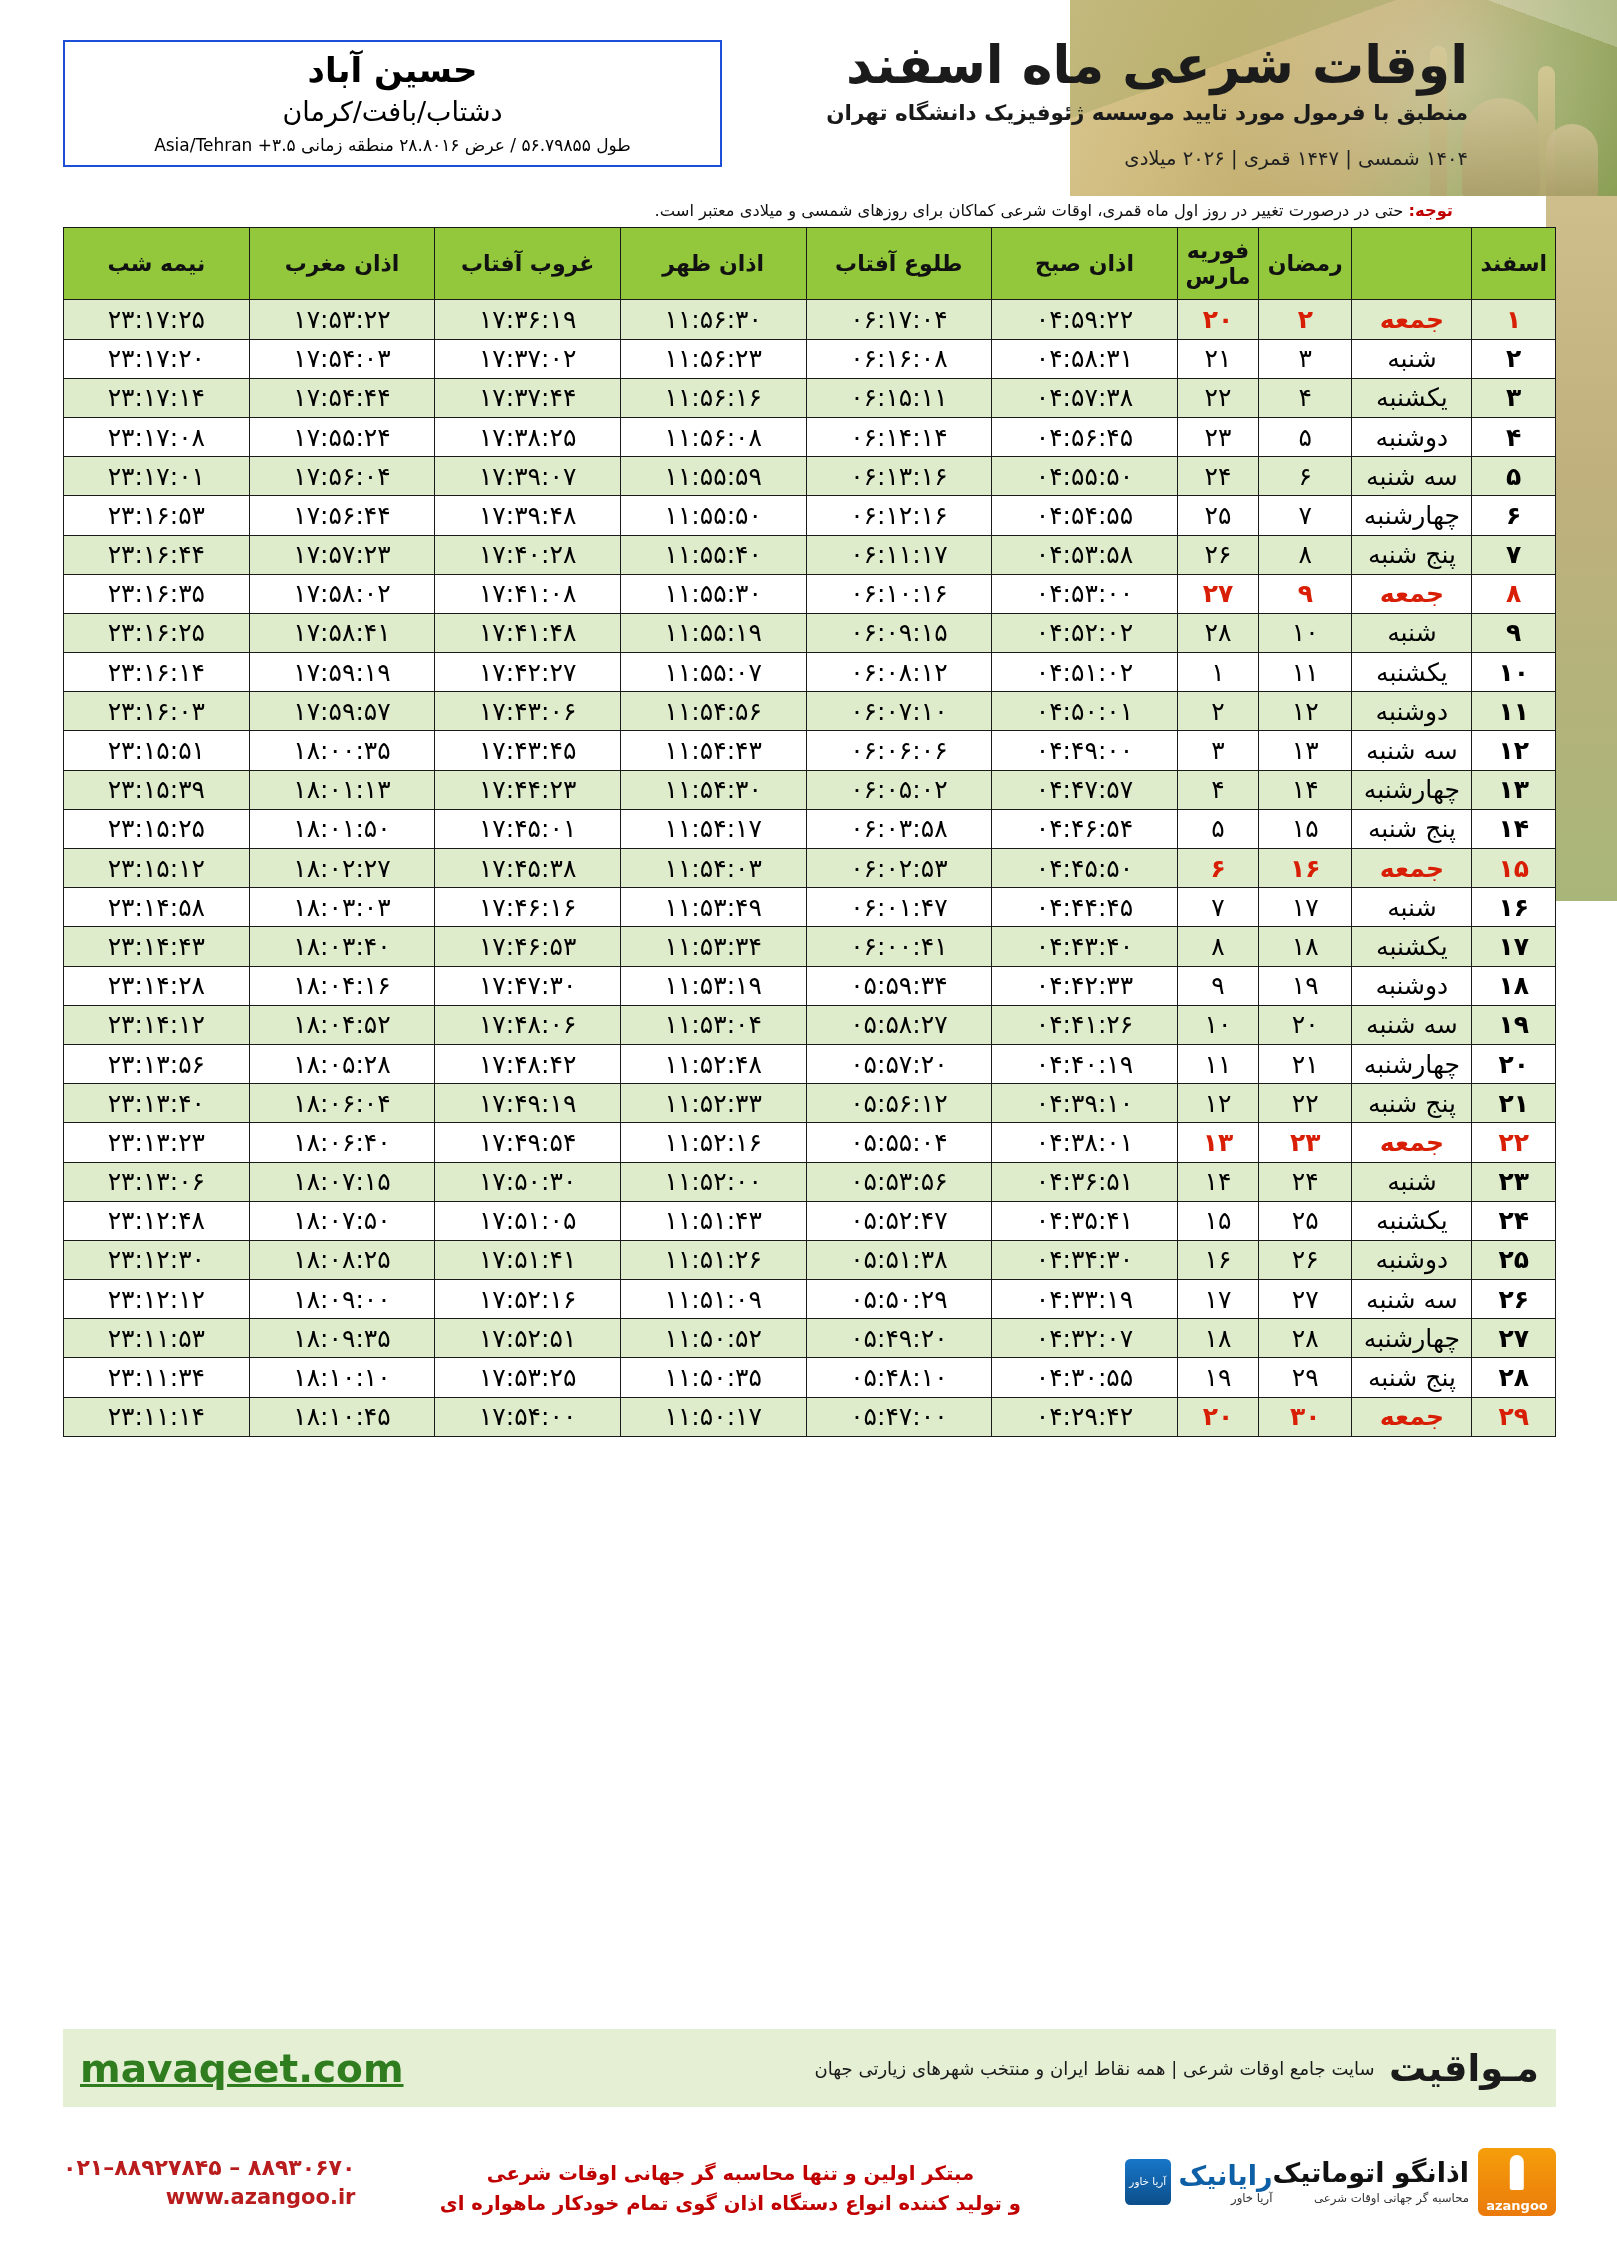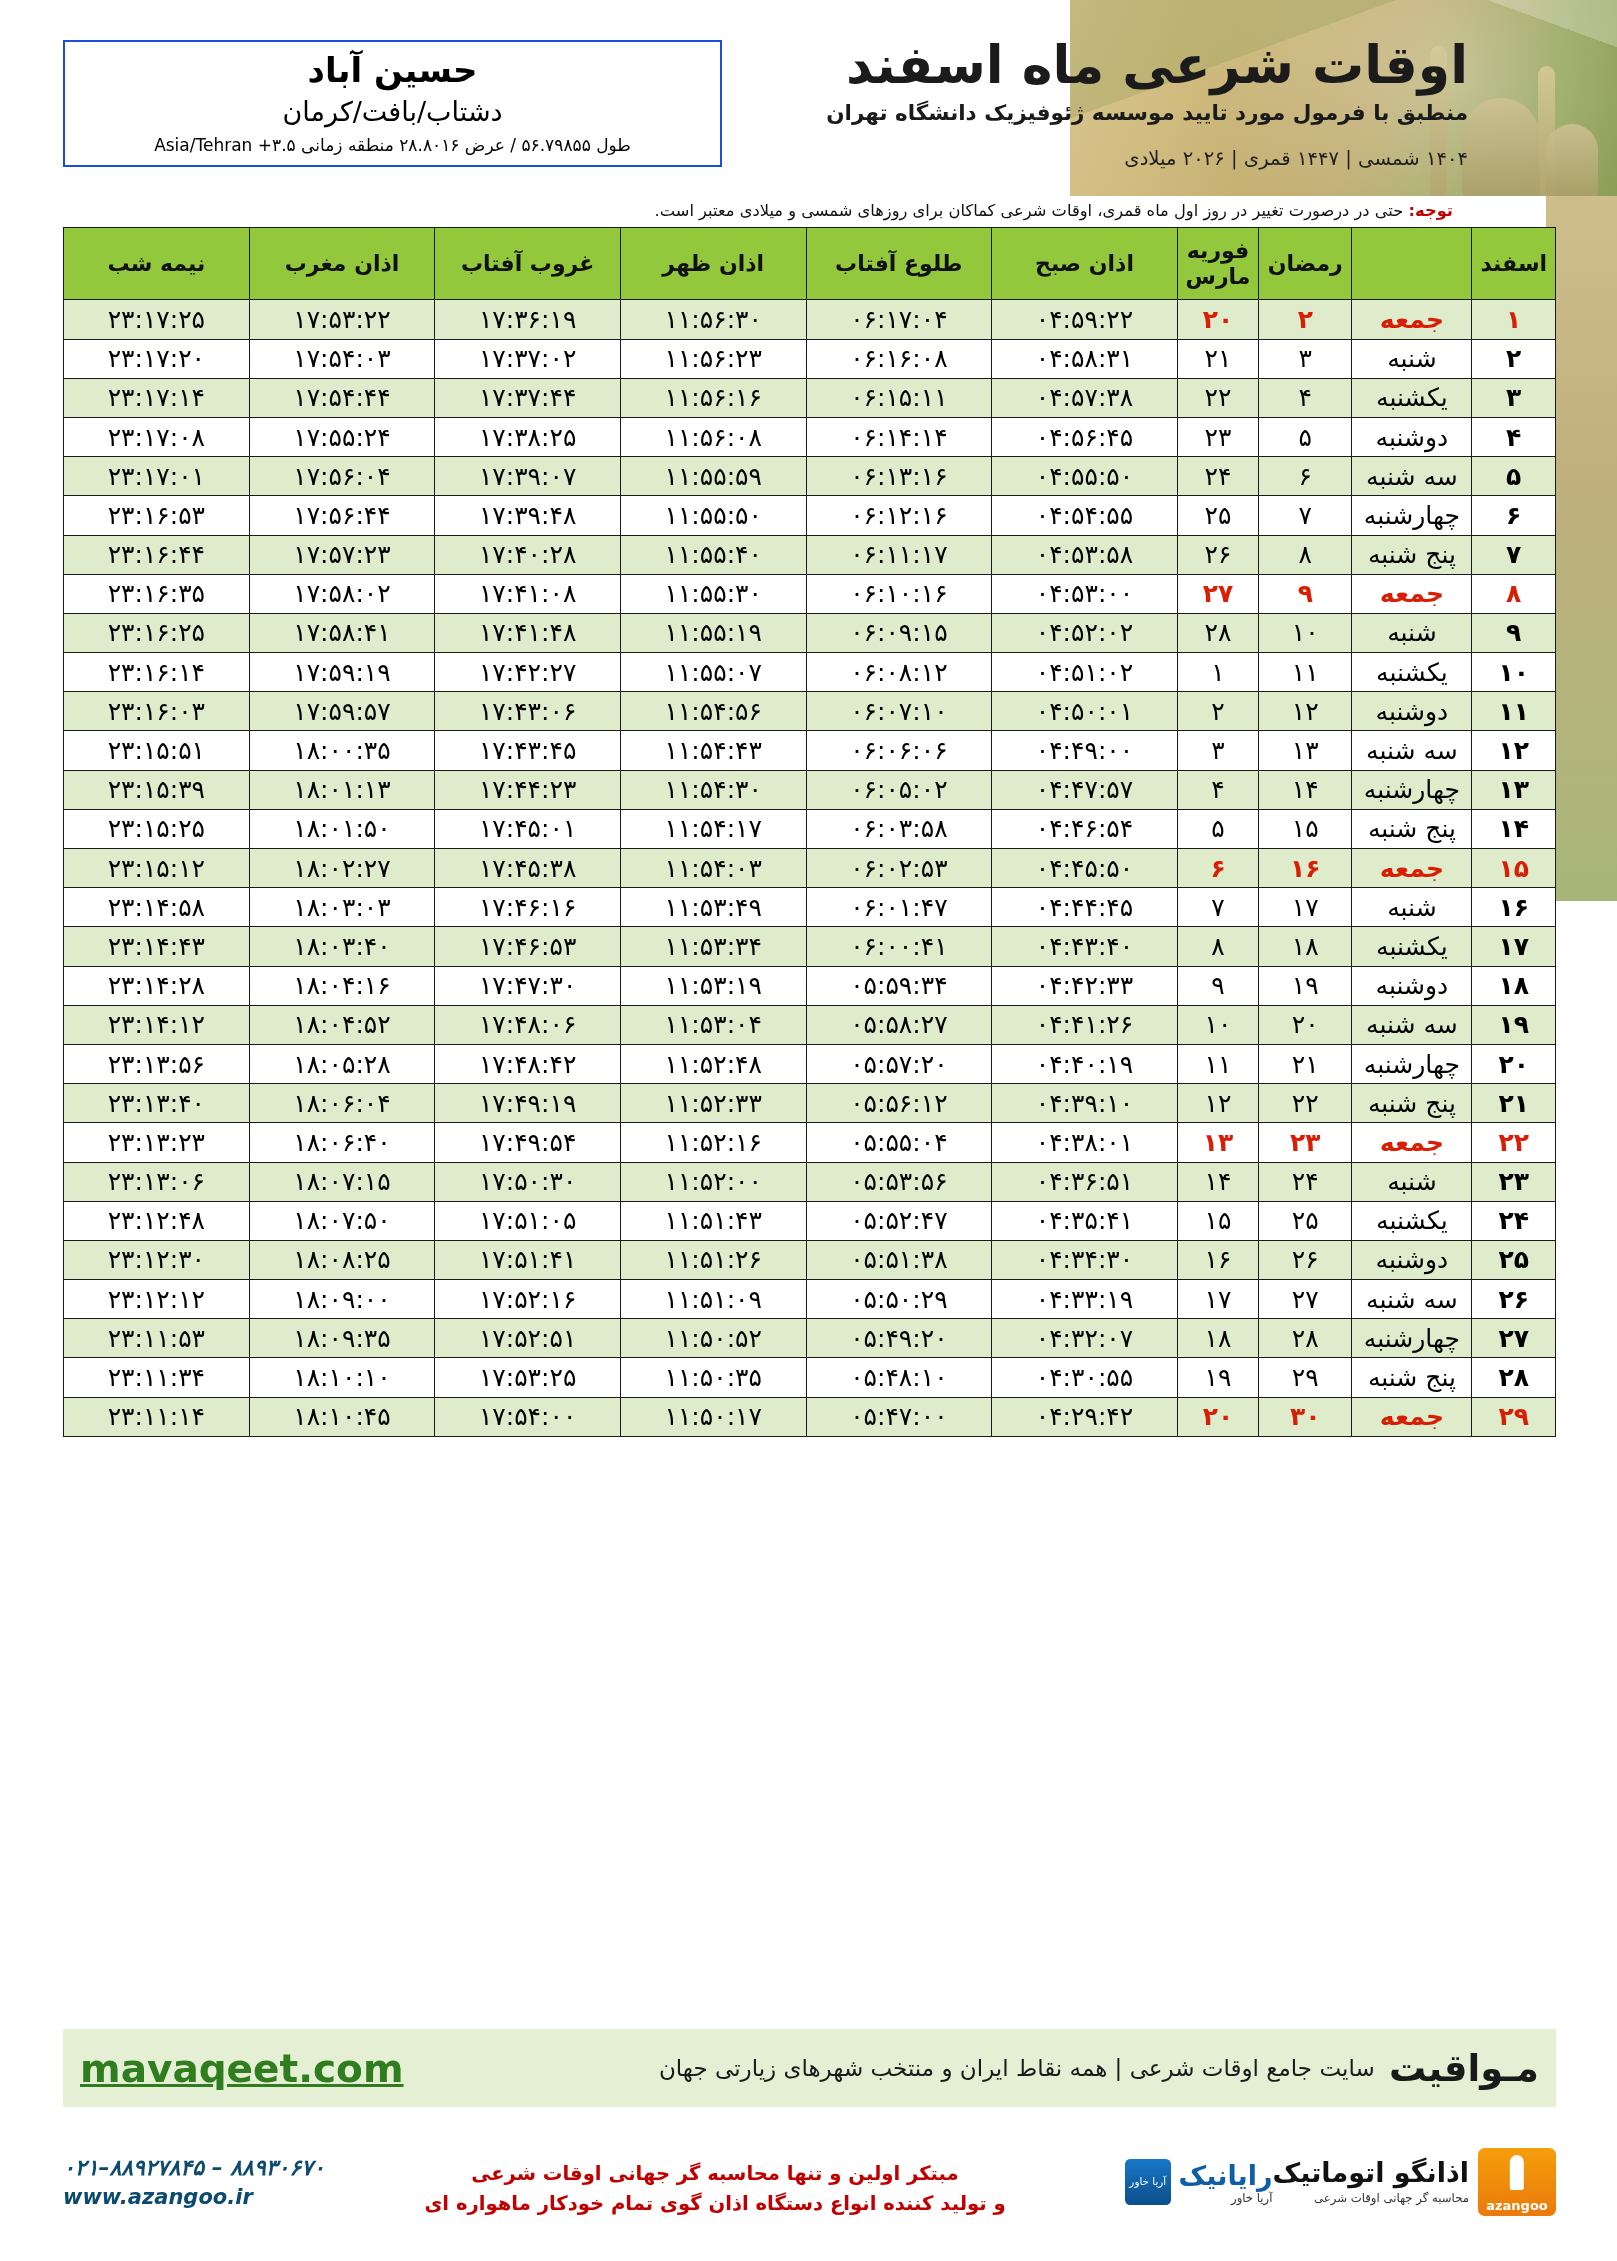--- a/index.html
+++ b/index.html
@@ -152,21 +152,21 @@
     width: 1493px; height: 78px;
     background: #e4efd4;
     border: 0;
     display: flex;
     align-items: center;
     justify-content: space-between;
     padding: 0 17px;
   }
   .footer-right { display:flex; align-items:center; gap:14.4px; direction: rtl;}
   .brand-fa { font-size: 37px; font-weight: bold; color: #1a1a1a; letter-spacing: -0.7px;}
-  .brand-tag { font-size: 23px; color: #1a1a1a; }
+  .brand-tag { font-size: 18px; color: #1a1a1a; }
   .site-url { font-size: 39px; font-weight: bold; color: #2f7d1f; font-family:"DejaVu Sans", sans-serif;}
 
   .footer-bottom {
     position: absolute;
     left: 63px; top: 2120px;
     width: 1493px; height: 124px;
     display: flex;
     align-items: center;
     justify-content: space-between;
     direction: rtl;
@@ -204,27 +204,26 @@
   .footer-desc{
     flex: 1;
     text-align: center;
     font-size: 19.6px;
     color: #c00000;
     line-height: 1.5;
     font-weight: bold;
     margin-top: 13px;
   }
   .footer-contact{
-    text-align: left;
+    text-align: right;
     direction: ltr;
     font-size: 22px;
     font-weight: bold;
-    color: #0c4a6e;
+    color: #b91c1c;
     line-height: 1.35;
-    font-style: italic;
   }
   .footer-contact .web { font-size: 21px; }
 </style>
 </head>
 <body>
 
 <div class="deco-band">
   <div class="minaret m1"></div>
   <div class="minaret m2"></div>
   <div class="dome d1"></div>

